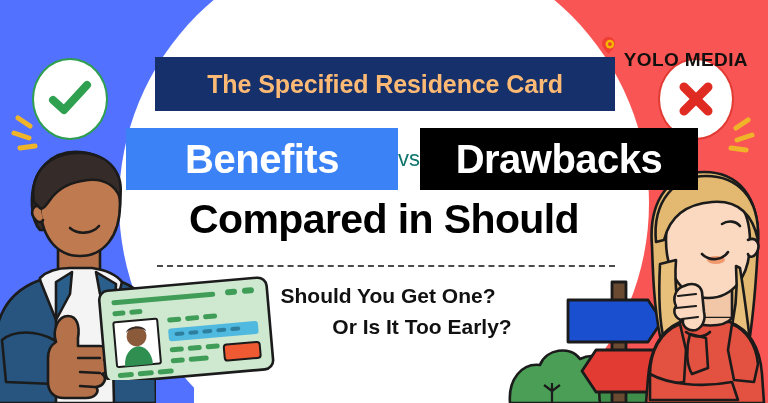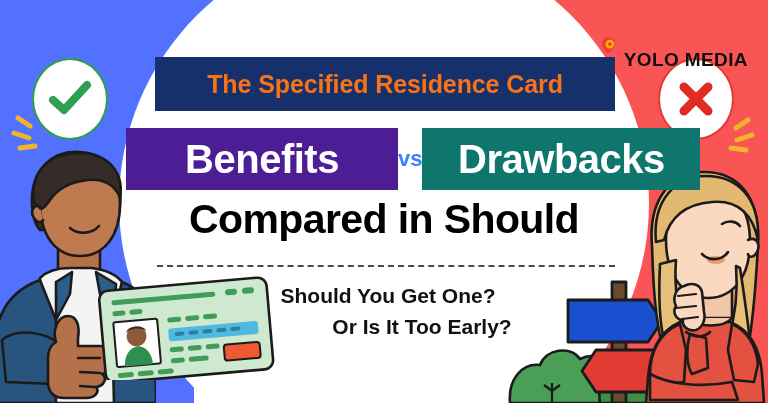--- a/index.html
+++ b/index.html
@@ -106,21 +106,21 @@
     top: 57px;
     width: 460px;
     height: 54px;
     background: #16306b;
     display: flex;
     align-items: center;
     justify-content: center;
     z-index: 35;
   }
   .title-bar span {
-    color: #f97316;
+    color: #fdba74;
     font-size: 25px;
     font-weight: bold;
     letter-spacing: -0.1px;
     white-space: nowrap;
   }
 
   .vs-row {
     position: absolute;
     left: 126px;
     top: 128px;
@@ -134,30 +134,30 @@
     display: flex;
     align-items: center;
     justify-content: center;
     color: #ffffff;
     font-size: 40px;
     font-weight: bold;
     letter-spacing: -0.5px;
     white-space: nowrap;
     padding: 0 14px;
   }
-  .chip-benefits { background: #4c1d95; flex: 0 0 244px; }
-  .chip-drawbacks { background: #0f766e; flex: 0 0 250px; }
+  .chip-benefits { background: #3b82f6; flex: 0 0 244px; }
+  .chip-drawbacks { background: #000000; flex: 0 0 250px; }
   .vs-label {
     flex: 1 1 auto;
     display: flex;
     align-items: center;
     justify-content: center;
-    color: #3b82f6;
+    color: #0f766e;
     font-size: 22px;
-    font-weight: bold;
+    font-weight: normal;
     white-space: nowrap;
   }
 
   .headline {
     position: absolute;
     left: 0;
     top: 196px;
     width: 768px;
     text-align: center;
     color: #000000;

